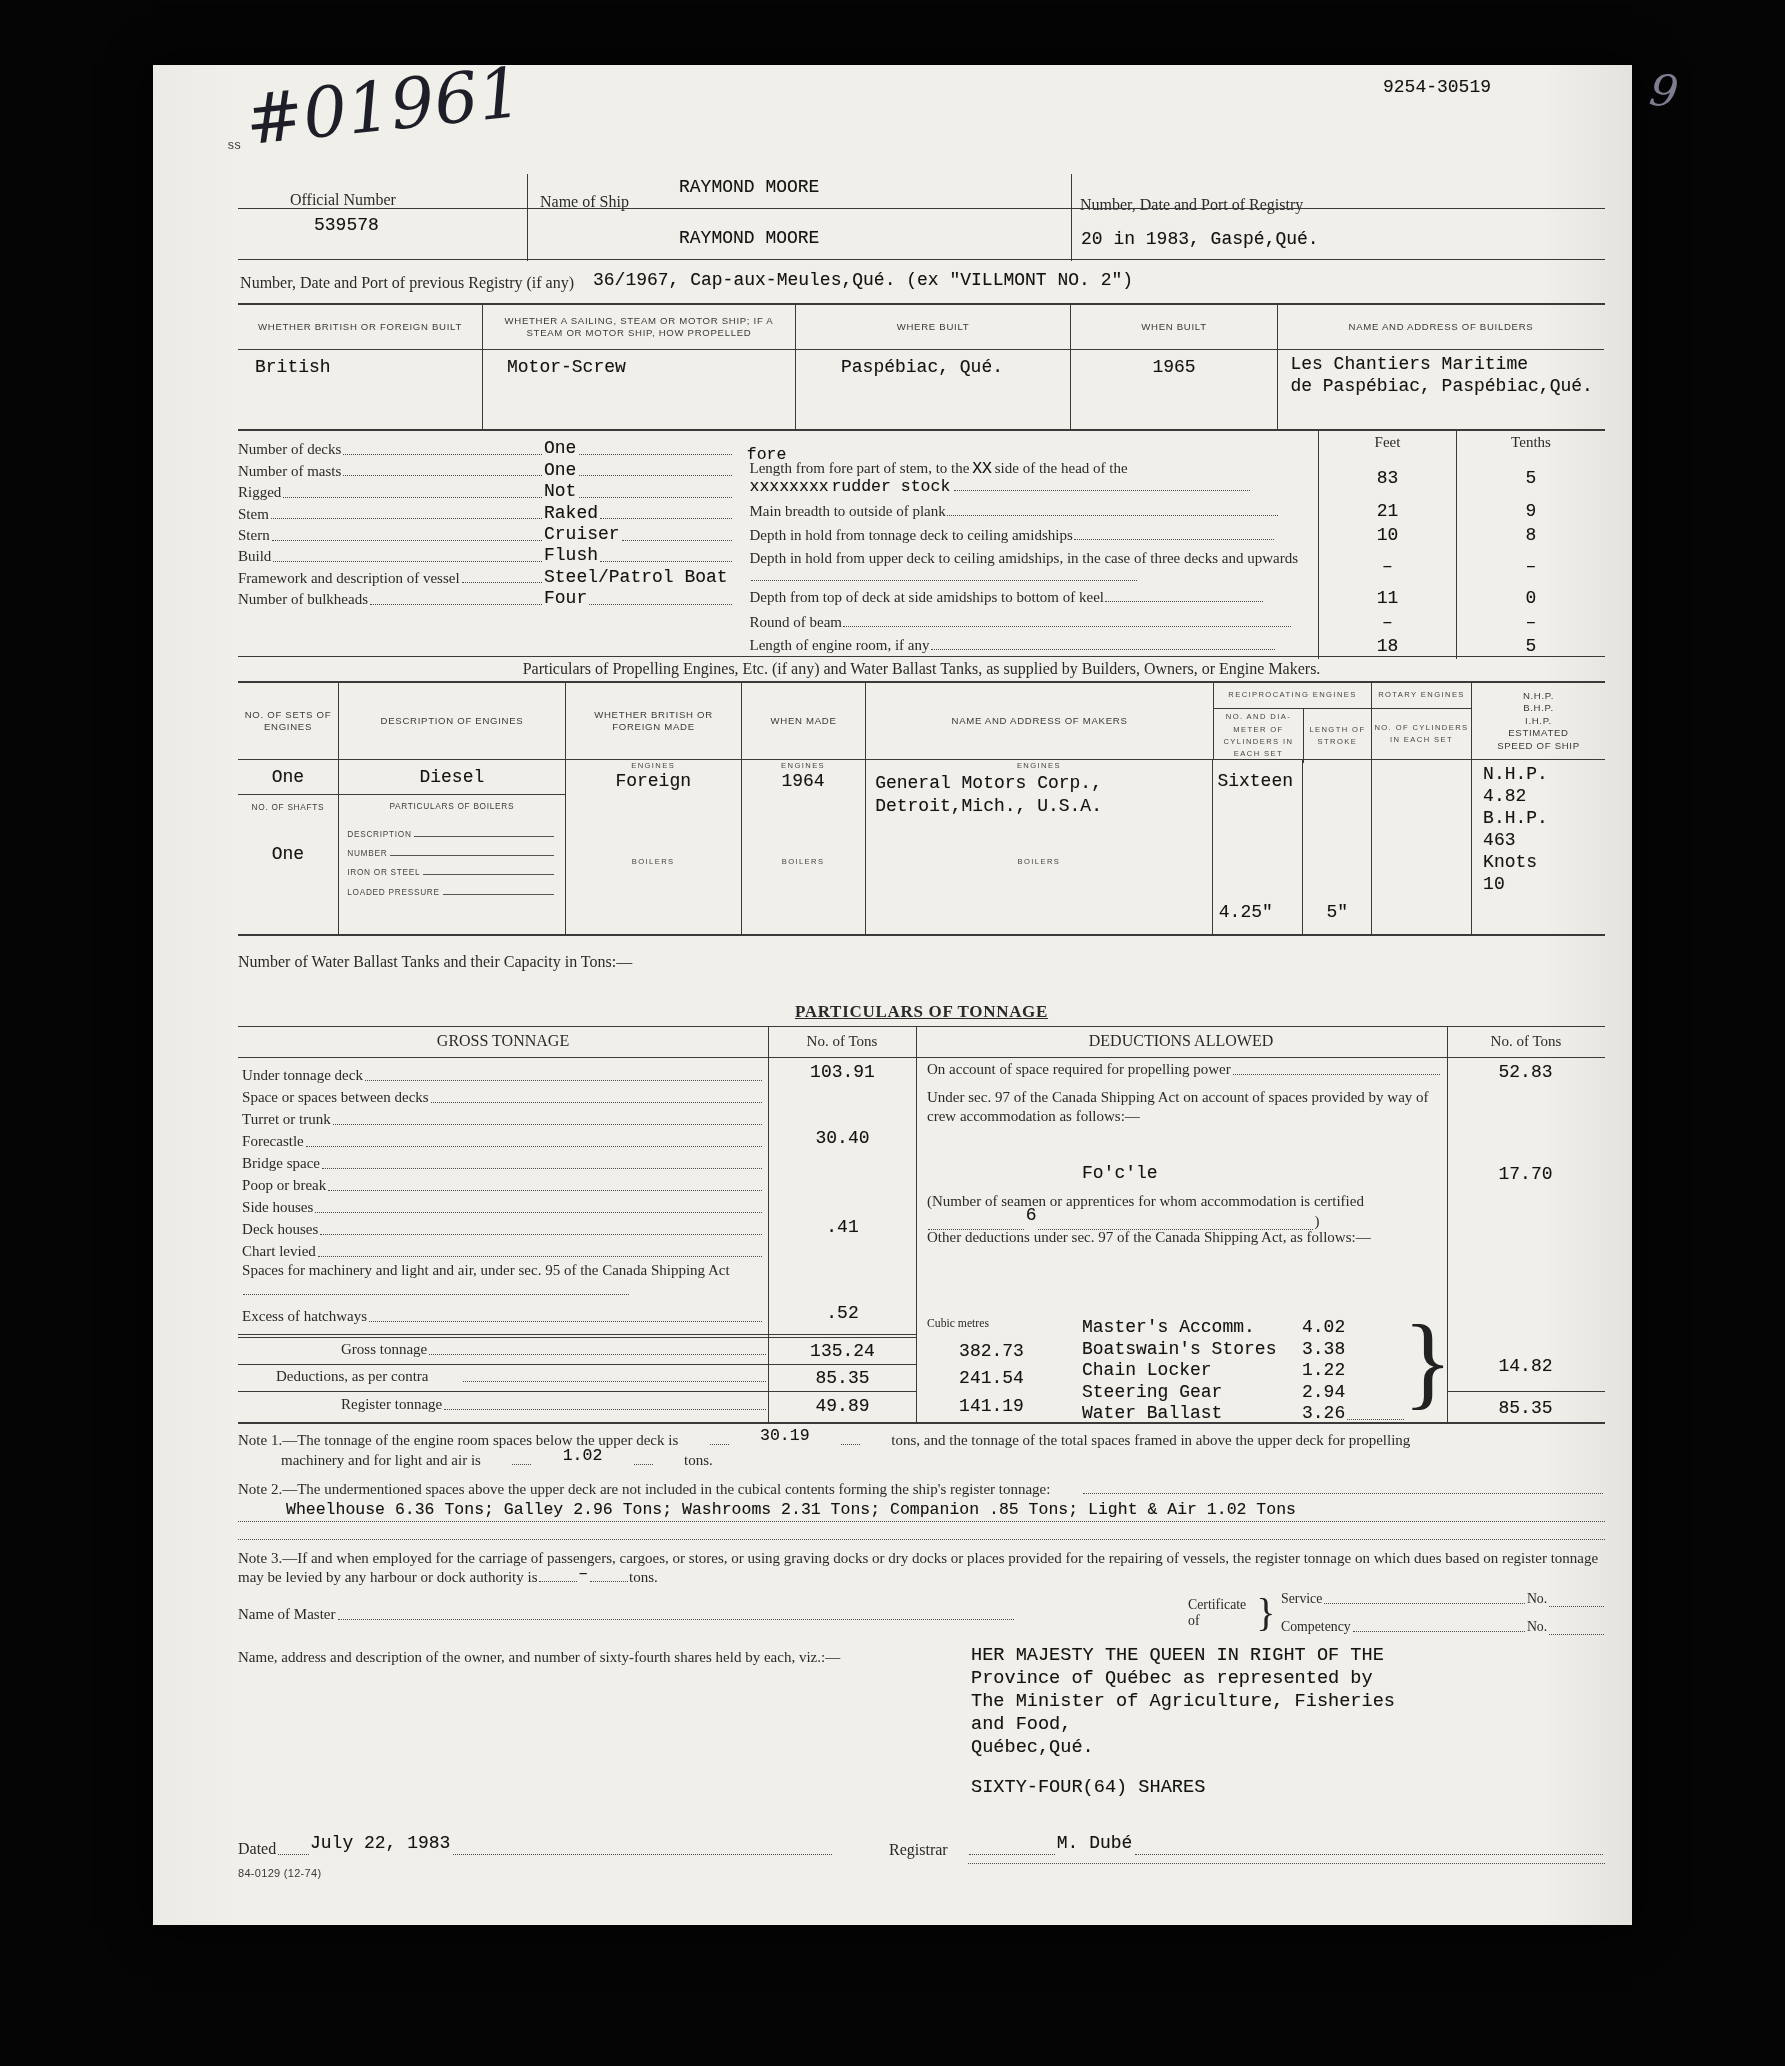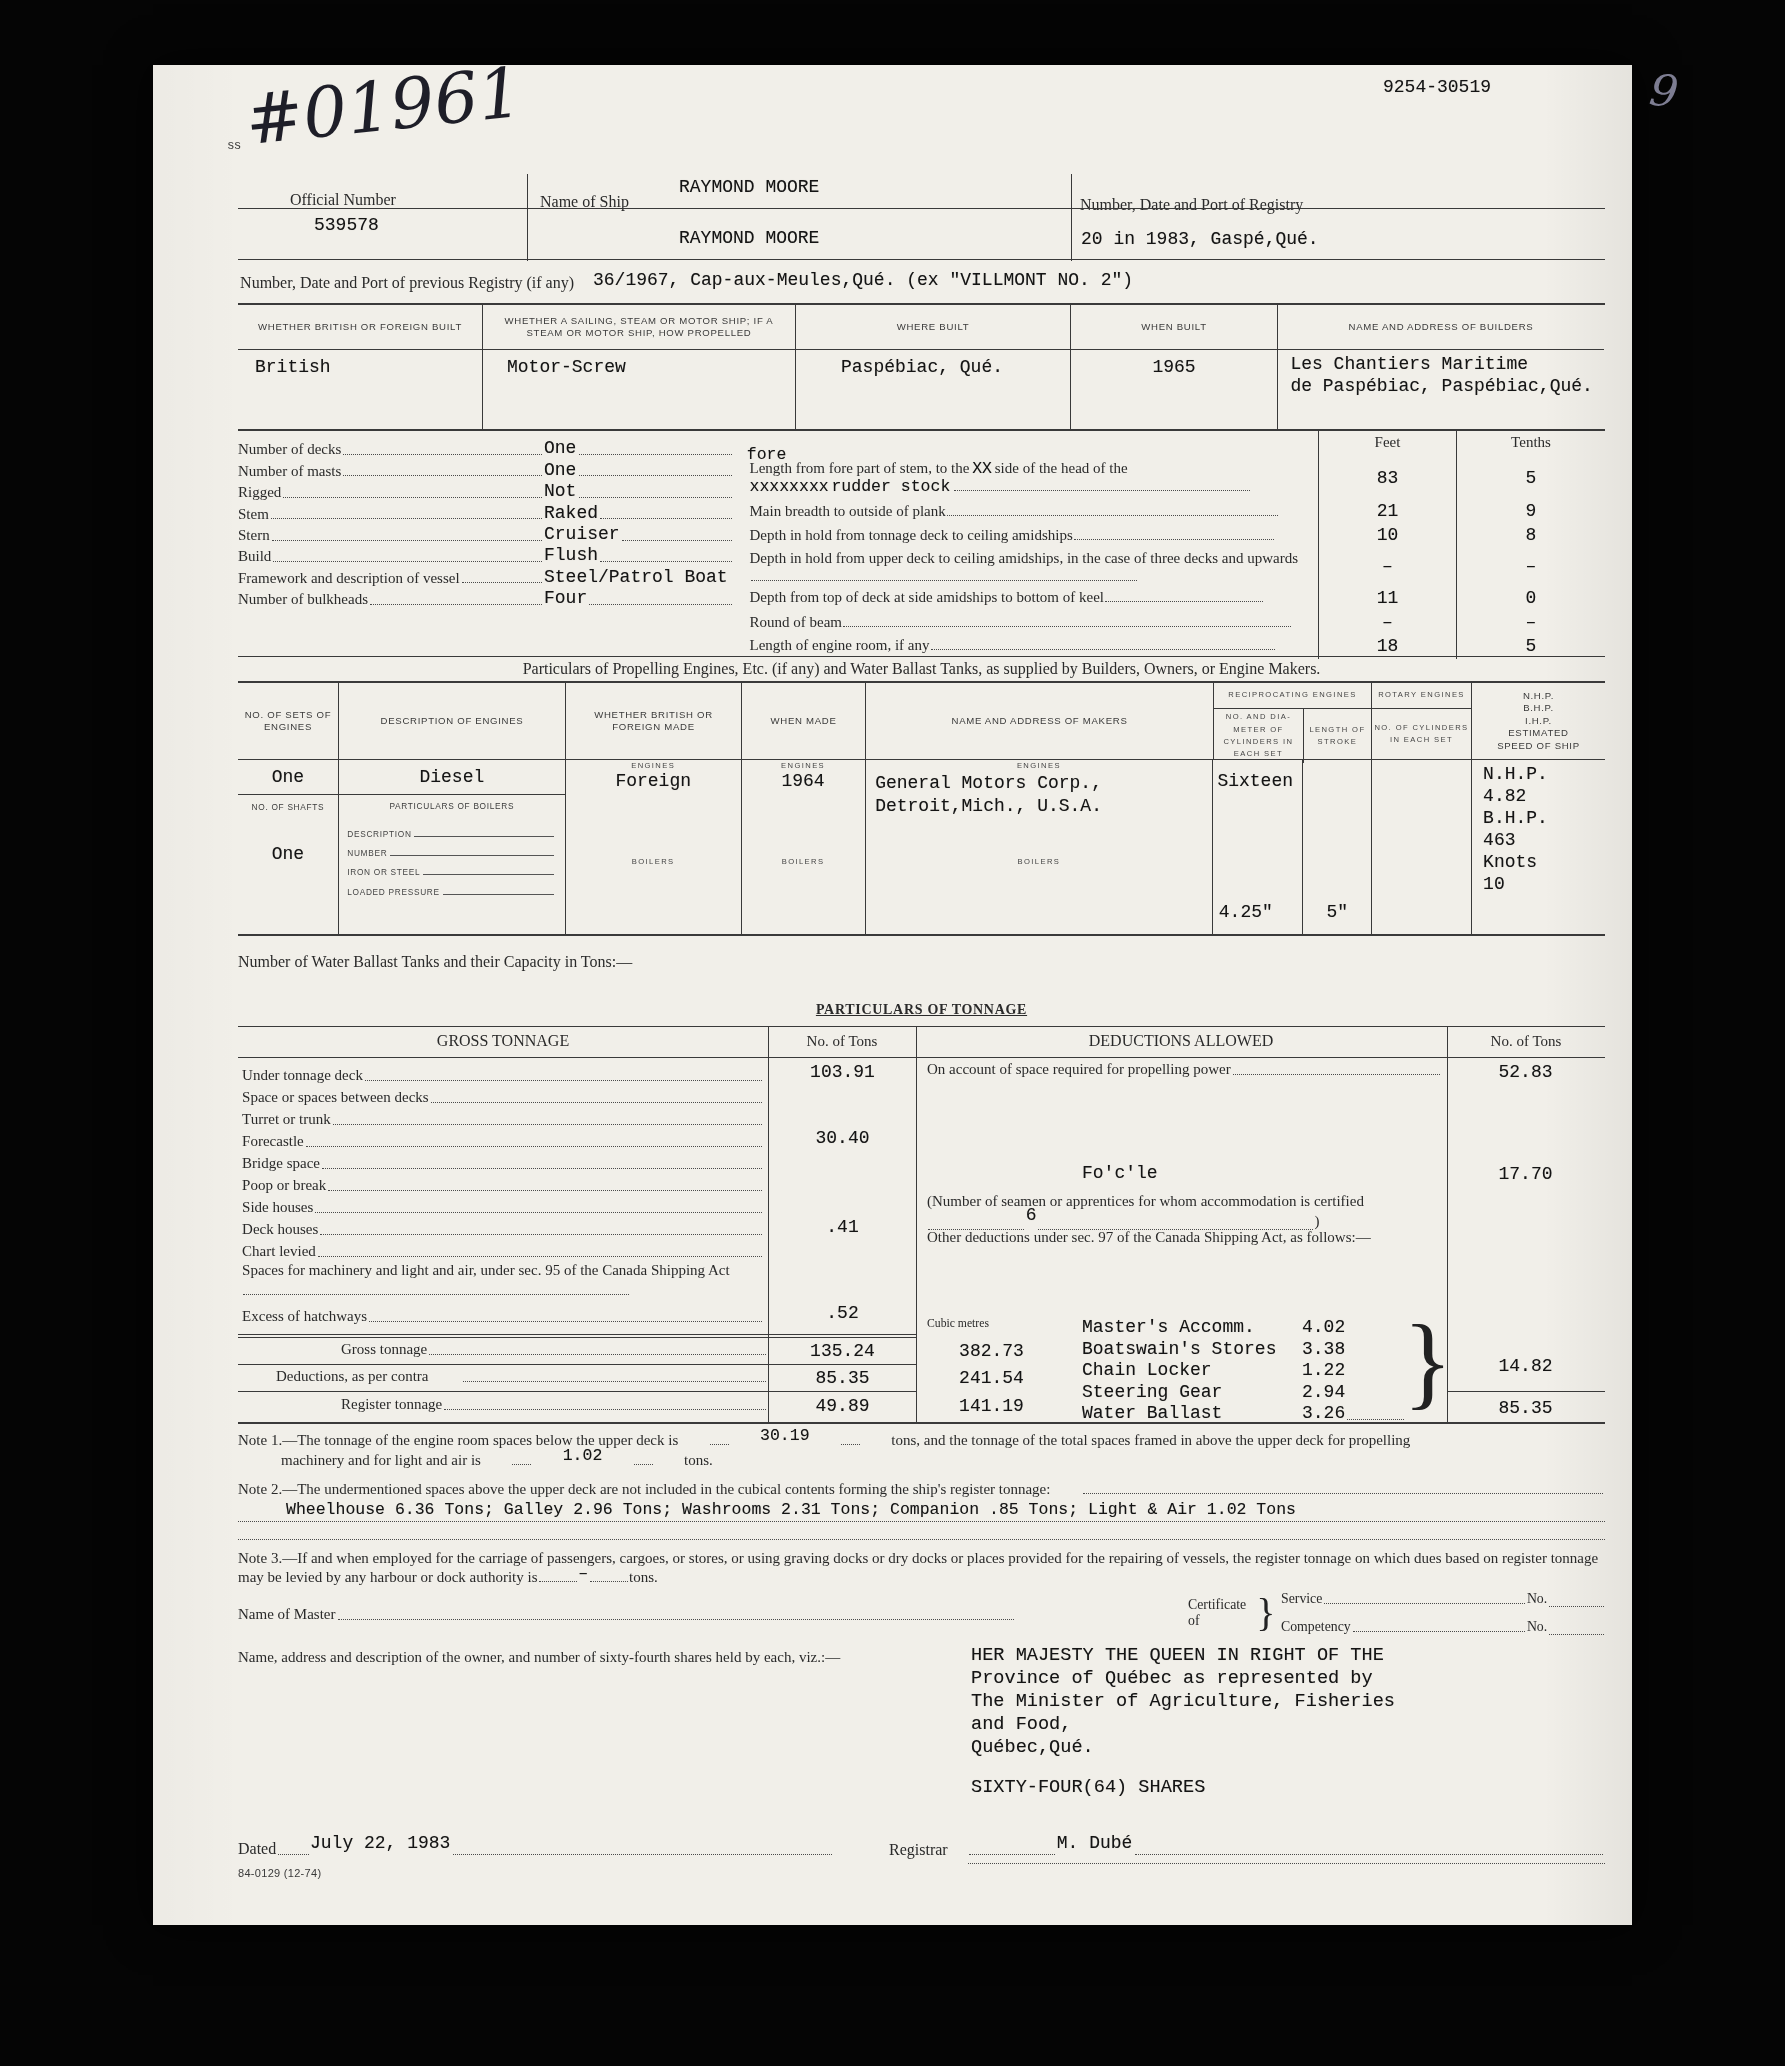--- a/index.html
+++ b/index.html
@@ -391,21 +391,21 @@
 463
 Knots
 10</span></div>
       </div>
     </div>
   </div>
 
   <div class="ab s s23" style="left:0;top:888px;">Number of Water Ballast Tanks and their Capacity in Tons:—</div>
 
   <div class="ab ctr" style="left:0;top:937px;width:1367px;">
-    <span class="s" style="font-size:14px;font-weight:bold;text-decoration:underline;letter-spacing:0.7px;">PARTICULARS OF TONNAGE</span>
+    <span class="s" style="font-size:17px;font-weight:bold;text-decoration:underline;letter-spacing:0.7px;">PARTICULARS OF TONNAGE</span>
   </div>
 
   <div class="hline" style="left:0;top:961px;width:1367px;"></div>
   <div class="ab s ctr" style="left:0;top:967px;width:530px;font-size:16px;">GROSS TONNAGE</div>
   <div class="ab s ctr" style="left:530px;top:968px;width:148px;">No. of Tons</div>
   <div class="ab s ctr" style="left:678px;top:967px;width:530px;font-size:16px;">DEDUCTIONS ALLOWED</div>
   <div class="ab s ctr" style="left:1209px;top:968px;width:158px;">No. of Tons</div>
   <div class="hline" style="left:0;top:992px;width:1367px;"></div>
   <div class="vline" style="left:530px;top:961px;height:396px;"></div>
   <div class="vline" style="left:678px;top:961px;height:396px;"></div>
@@ -484,20 +484,21 @@
   <div class="ab s" style="left:689px;top:1252px;font-size:11.7px;">Cubic metres</div>
   <div class="cubic ab" style="top:1276px;"><span class="t">382.73</span></div>
   <div class="cubic ab" style="top:1303px;"><span class="t">241.54</span></div>
   <div class="cubic ab" style="top:1331px;"><span class="t">141.19</span></div>
 
   <div class="ab frow" style="left:689px;top:996px;width:515px;">
         <span class="s">On account of space required for propelling power</span>
         <span class="dots"></span>
       </div>
   <div class="dedv ab" style="top:997px;"><span class="t">52.83</span></div>
+  <div class="ab s" style="left:689px;top:1023px;width:511px;line-height:18.6px;">Under sec. 97 of the Canada Shipping Act on account of spaces provided by way of crew accommodation as follows:—</div>
   <div class="ab" style="left:844px;top:1098px;"><span class="t">Fo'c'le</span></div>
   <div class="dedv ab" style="top:1099px;"><span class="t">17.70</span></div>
   <div class="ab s" style="left:689px;top:1128px;width:511px;">(Number of seamen or apprentices for whom accommodation is certified</div>
   <div class="ab frow" style="left:689px;top:1145px;width:482px;">
     <span class="dotfill" style="width:96px;"></span>
         <span class="t raise">6</span>
         <span class="dotfill" style="width:275px;"></span>
         <span class="s">)</span>
   </div>
   <div class="ab s" style="left:689px;top:1164px;width:511px;">Other deductions under sec. 97 of the Canada Shipping Act, as follows:—</div>

